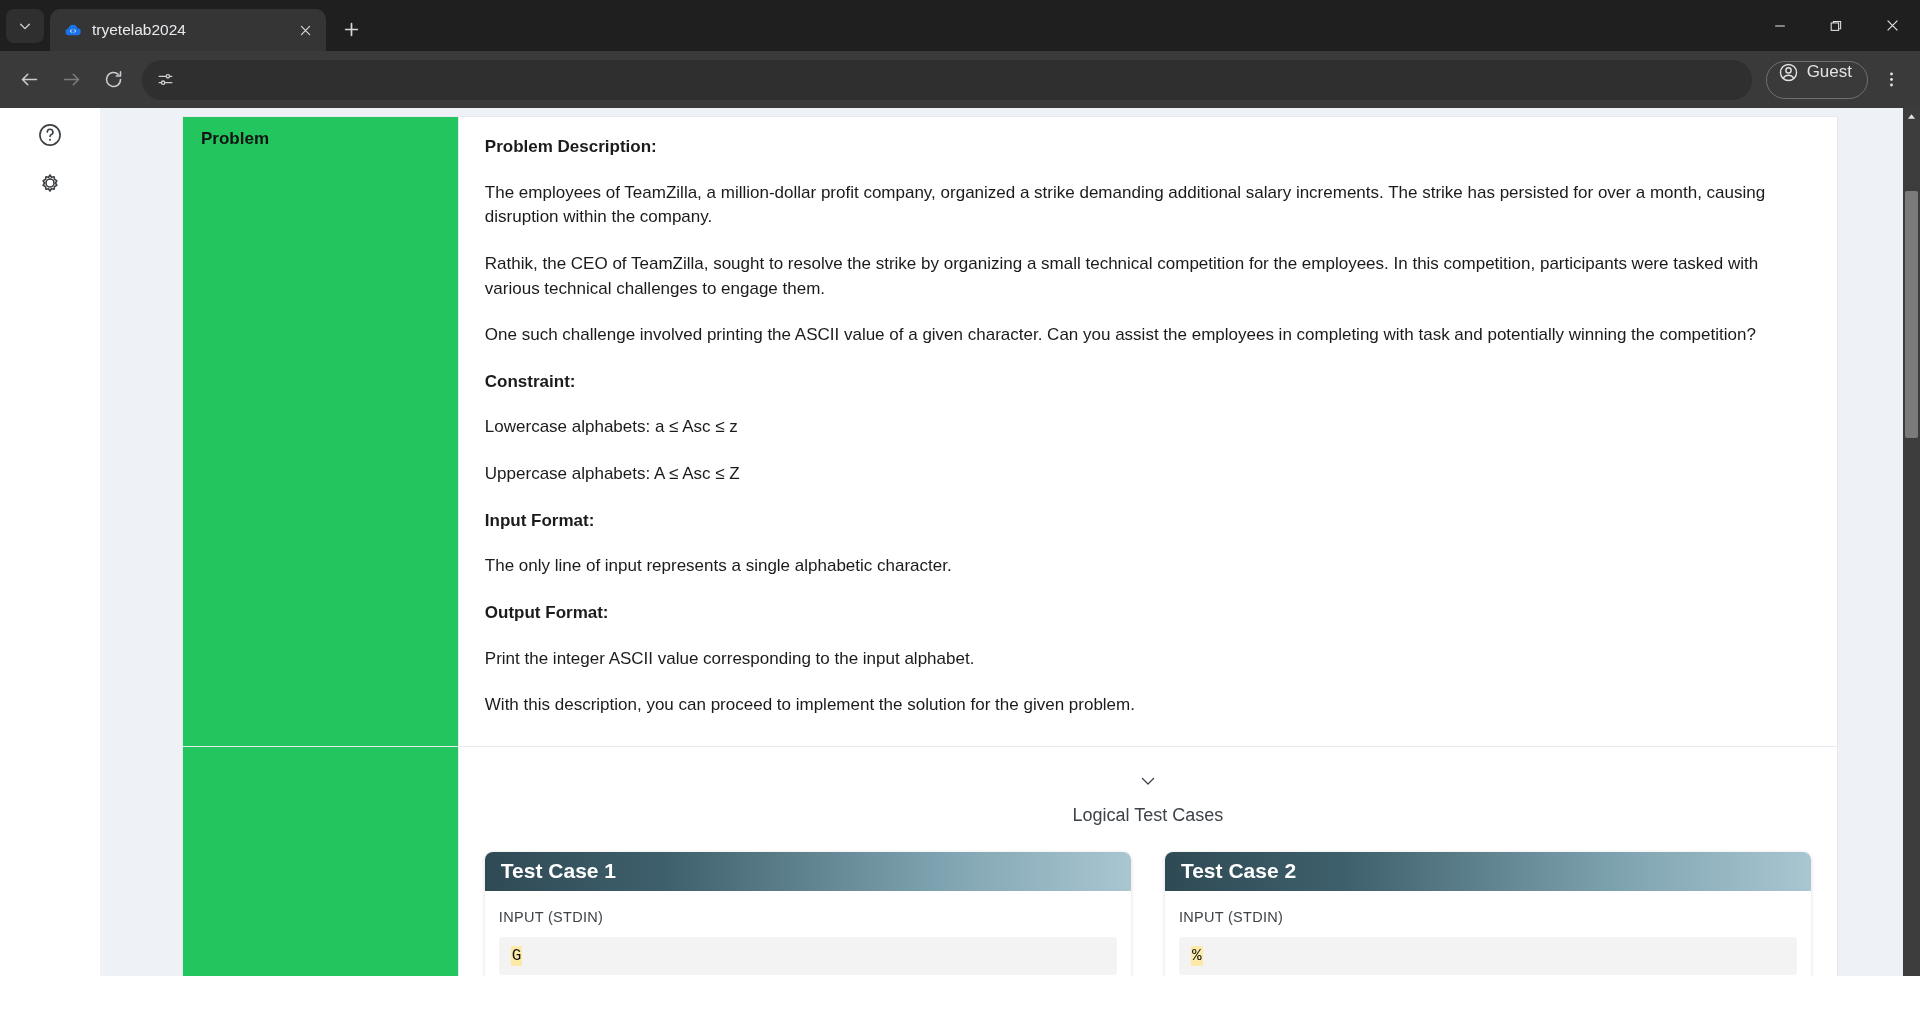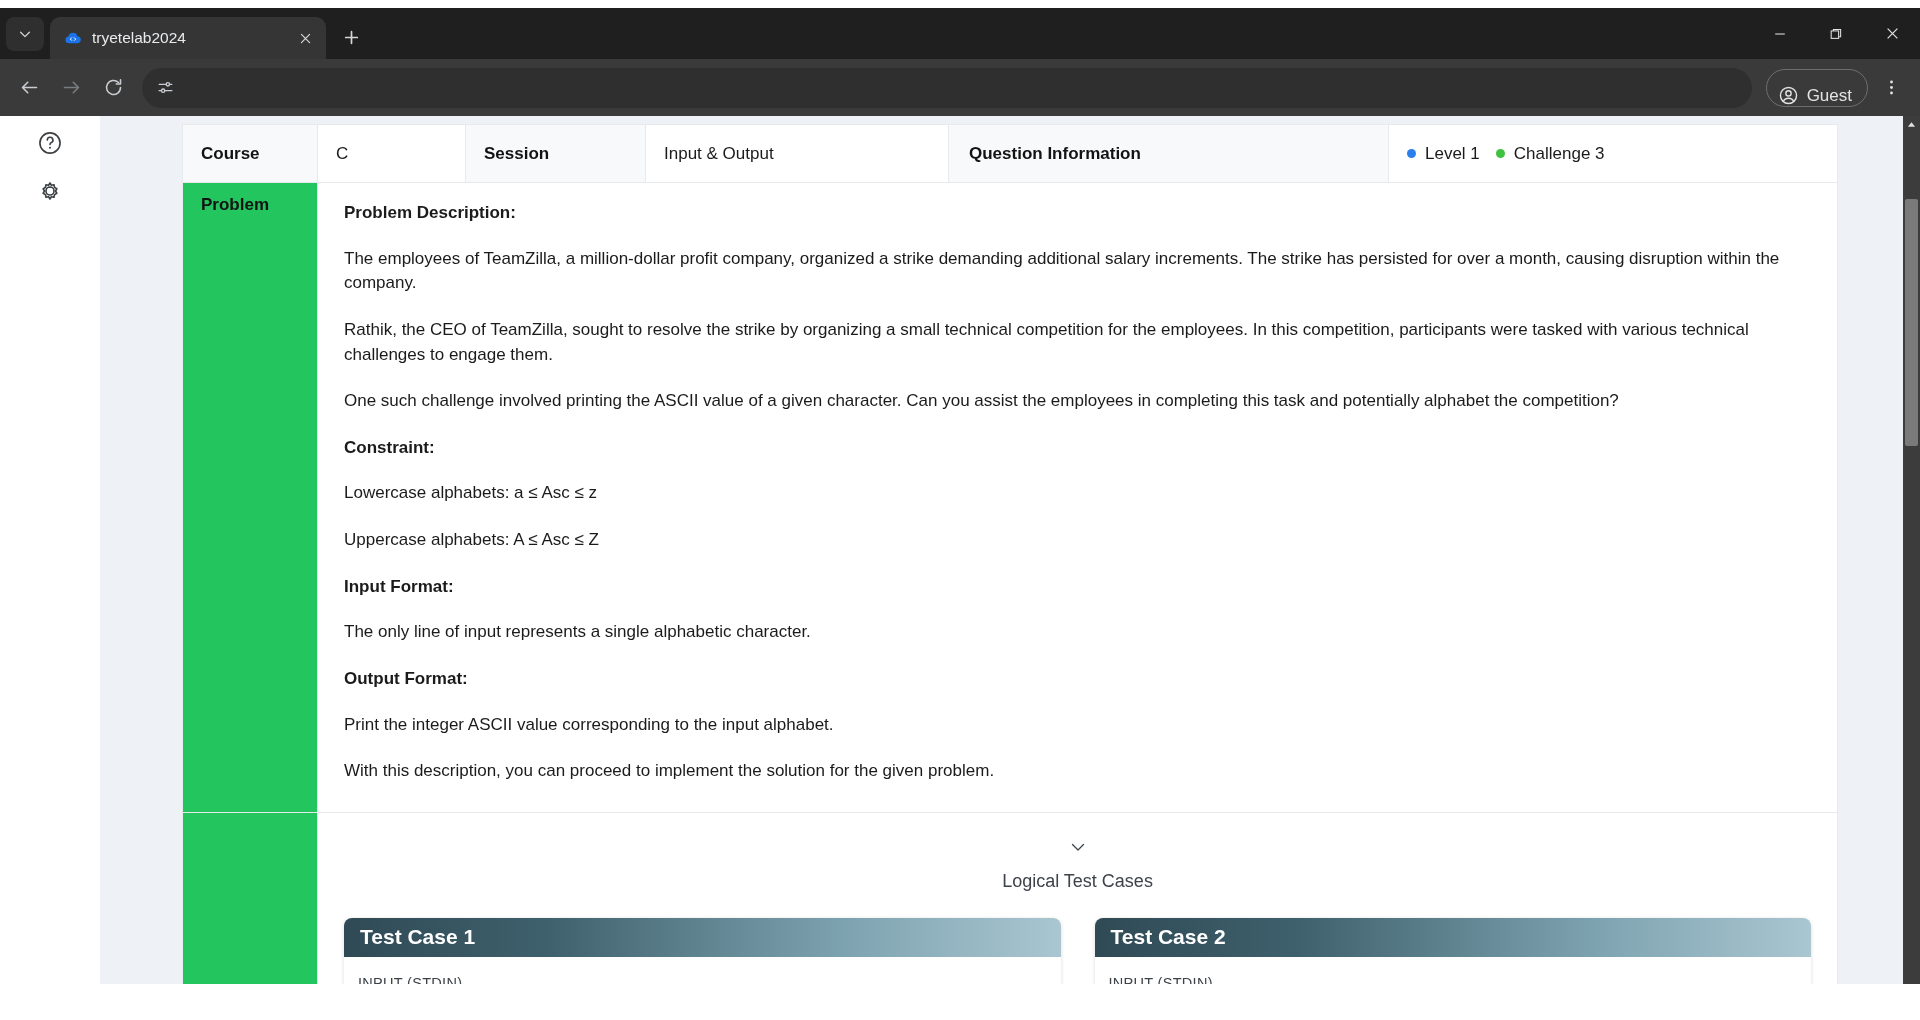--- a/index.html
+++ b/index.html
@@ -4,21 +4,21 @@
 <style>
   * { box-sizing: border-box; margin: 0; padding: 0; }
   html, body {
     width: 1920px; height: 1020px;
     overflow: hidden;
     font-family: "Liberation Sans", sans-serif;
     background: #ffffff;
   }
 
   
-  .browser { width: 1920px; height: 976px; display: flex; flex-direction: column; margin-top: 8px; }
+  .browser { width: 1920px; height: 976px; display: flex; flex-direction: column; }
 
   .tabstrip {
     height: 51px; background: #1f1f1f;
     display: flex; align-items: flex-end; padding-left: 6px;
     position: relative; flex: none;
   }
   .tab-listbtn {
     width: 38px; height: 34px; margin-bottom: 8px; border-radius: 8px;
     background: #2f2f2f; display: flex; align-items: center; justify-content: center;
     color: #cfcfcf;
@@ -65,21 +65,21 @@
     flex: 1; height: 40px; background: #2f2f2f; border-radius: 20px;
     display: flex; align-items: center; padding: 0 14px; gap: 12px;
     margin: 0 10px 0 6px; min-width: 0;
   }
   .omni-url {
     color: #e3e3e3; font-size: 19px; white-space: nowrap; overflow: hidden;
     text-overflow: ellipsis;
   }
   .guest-chip {
     height: 38px; border: 1px solid #6c6f71; border-radius: 19px;
-    display: flex; align-items: flex-end; gap: 8px; padding: 0 15px 0 11px;
+    display: flex; align-items: flex-start; gap: 8px; padding: 0 15px 0 11px;
     color: #e3e3e3; font-size: 17px; flex: none;
   }
   .kebab {
     width: 38px; height: 38px; display: flex; align-items: center;
     justify-content: center; flex: none; color: #e3e3e3;
   }
 
   
   .viewport {
     flex: 1; display: flex; background: #ffffff; position: relative; overflow: hidden;
@@ -288,47 +288,28 @@
           <path d="M12 2.6l1.3 2.1 2.4-.5.5 2.4 2.1 1.3-1.2 2.1 1.2 2.1-2.1 1.3-.5 2.4-2.4-.5L12 17.4l-1.3-2.1-2.4.5-.5-2.4-2.1-1.3 1.2-2.1-1.2-2.1 2.1-1.3.5-2.4 2.4.5z" fill="none" stroke="currentColor" stroke-width="1.5" stroke-linejoin="round" transform="translate(0 2)"></path>
         </svg>
       </span>
     </div>
 
     <div class="page">
       <div class="content-card">
 
         <table class="qtable">
           <tbody>
-              <tr class="hdr-row">
-            <td class="c-label">Course</td>
-            <td class="c-val plain">C</td>
-            <td class="c-label2">Session</td>
-            <td class="c-val2 plain">Input &amp; Output</td>
-            <td class="c-label3">Question Information</td>
-            <td class="c-badges plain">
-              <div class="badges">
-                <span class="badge">
-                  <span class="dot" style="background:#2a7fec"></span>
-                  <span>Level 1</span>
-                </span>
-                <span class="badge">
-                  <span class="dot" style="background:#3fc23f"></span>
-                  <span>Challenge 3</span>
-                </span>
-              </div>
-            </td>
-          </tr>
 
           <tr>
             <td class="row-label">Problem</td>
             <td class="row-body" colspan="5">
               <div class="pblock bold">Problem Description:</div>
               <div class="pblock">The employees of TeamZilla, a million-dollar profit company, organized a strike demanding additional salary increments. The strike has persisted for over a month, causing disruption within the company.</div>
               <div class="pblock">Rathik, the CEO of TeamZilla, sought to resolve the strike by organizing a small technical competition for the employees. In this competition, participants were tasked with various technical challenges to engage them.</div>
-              <div class="pblock">One such challenge involved printing the ASCII value of a given character. Can you assist the employees in completing this task and potentially alphabet the competition?</div>
+              <div class="pblock">One such challenge involved printing the ASCII value of a given character. Can you assist the employees in completing with task and potentially winning the competition?</div>
               <div class="pblock bold">Constraint:</div>
               <div class="pblock"> Lowercase alphabets: a ≤ Asc ≤ z</div>
               <div class="pblock">Uppercase alphabets: A ≤ Asc ≤ Z</div>
               <div class="pblock bold">Input Format:</div>
               <div class="pblock"> The only line of input represents a single alphabetic character.</div>
               <div class="pblock bold">Output Format:</div>
               <div class="pblock">Print the integer ASCII value corresponding to the input alphabet.</div>
               <div class="pblock">With this description, you can proceed to implement the solution for the given problem.</div>
             </td>
           </tr>

